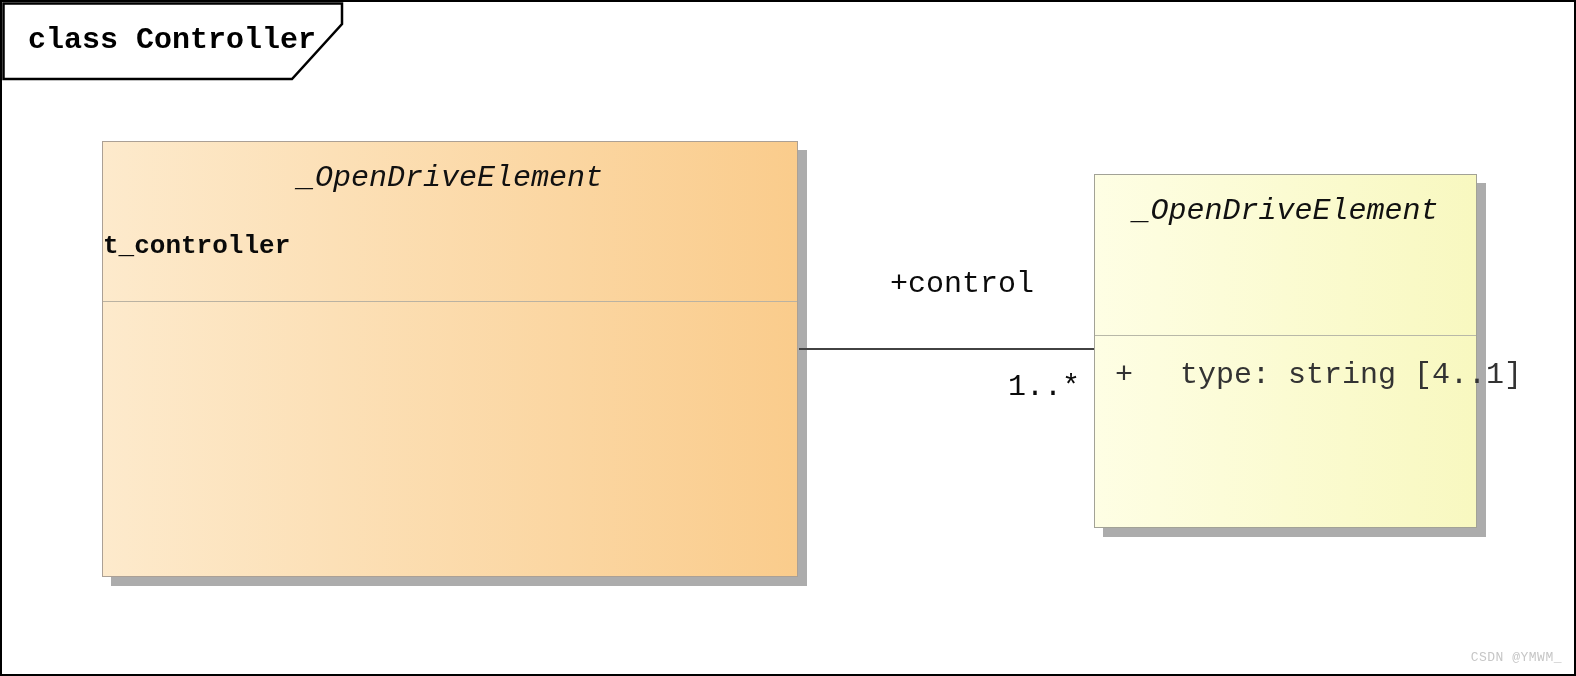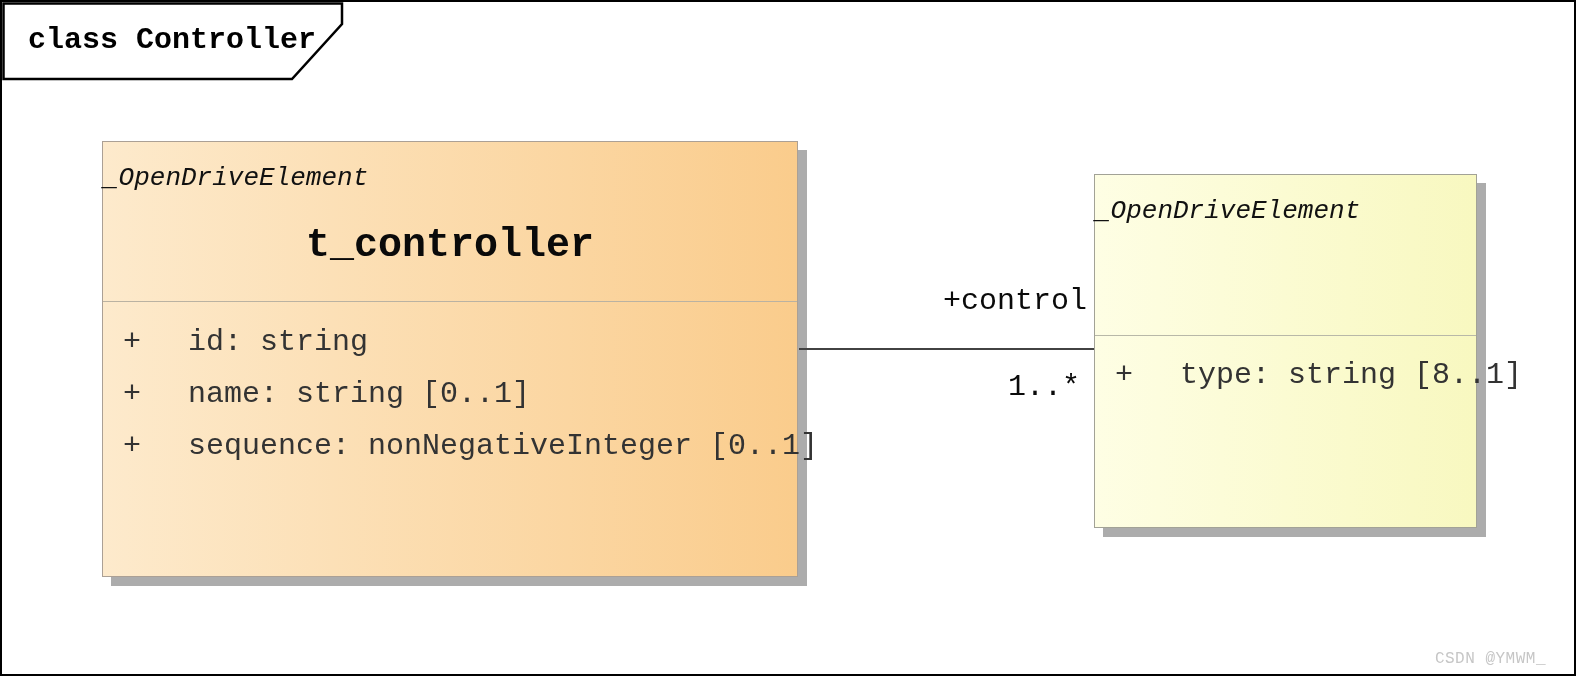--- a/index.html
+++ b/index.html
@@ -30,90 +30,79 @@
   }
   .class-right{
     left:1092px;top:172px;width:383px;height:354px;
     background:linear-gradient(90deg,var(--right_start,#fefee4),var(--right_end,#f8f8c0));
     border:1px solid var(--border_right,#a2a296);
   }
   .class-header{box-sizing:border-box;padding-top:18px;}
   .class-left  .class-header{height:160px;border-bottom:1px solid var(--divider_left,#bab2a2);}
   .class-right .class-header{height:161px;border-bottom:1px solid var(--divider_right,#b8b8a8);}
   .stereotype{
-    font-style:italic;font-size:26px;line-height:36px;
-    text-align:left;color:#111;
+    font-style:italic;font-size:30px;line-height:36px;
+    text-align:center;color:#111;
     white-space:nowrap;
   }
   .class-name{
-    font-weight:bold;font-size:40px;line-height:36px;
-    text-align:center;margin-top:32px;color:#0a0a0a;
+    font-weight:bold;font-size:26px;line-height:36px;
+    text-align:left;margin-top:32px;color:#0a0a0a;
     white-space:nowrap;
   }
   .class-attrs{padding-top:14px;}
   .attr-row{
     line-height:52px;padding-left:20px;
     font-size:30px;color:var(--text,#333);
     white-space:nowrap;
   }
   .class-right .attr-row{line-height:50px;}
   .attr-vis{display:inline-block;width:65px;}
   .connector{
     position:absolute;left:797px;top:346px;width:295px;height:2px;
     background:var(--connector,#424242);
   }
   .assoc-label{
     position:absolute;font-size:30px;line-height:36px;color:#0a0a0a;
     text-align:right;white-space:nowrap;
   }
-  .role-label{left:835px;top:281px;width:250px;}
+  .role-label{left:835px;top:264px;width:250px;text-align:center;}
   .mult-label{left:878px;top:367px;width:200px;}
   .watermark{
-    position:absolute;right:28px;top:648px;
-    font-size:16px;color:var(--watermark,#c6c6c6);
+    position:absolute;right:12px;top:648px;
+    font-size:13px;color:var(--watermark,#c6c6c6);
     letter-spacing:0.5px;
   }
 </style>
 </head>
 <body>
 
 <div class="page">
 
   <svg class="tab-shape" width="350" height="82" viewBox="0 0 350 82">
     <path d="M1.5,1.5 H340 V22 L290,77 H1.5 Z" fill="#ffffff" stroke="#000000" stroke-width="2.5"></path>
   </svg>
   <div class="frame-title">class Controller</div>
 
   <div class="uml-class class-left">
     <div class="class-header">
       <div class="stereotype">_OpenDriveElement</div>
       <div class="class-name">t_controller</div>
     </div>
-    <div class="class-attrs">
-      <div class="attr-row">
-        <span class="attr-vis">+</span><span class="attr-text">id: string</span>
-      </div>
-      <div class="attr-row">
-        <span class="attr-vis">+</span><span class="attr-text">name: string [0..1]</span>
-      </div>
-      <div class="attr-row">
-        <span class="attr-vis">+</span><span class="attr-text">sequence: nonNegativeInteger [0..1]</span>
-      </div>
-    </div>
   </div>
 
   <div class="connector"></div>
   <div class="assoc-label role-label">+control</div>
   <div class="assoc-label mult-label">1..*</div>
 
   <div class="uml-class class-right">
     <div class="class-header">
       <div class="stereotype">_OpenDriveElement</div>
     </div>
     <div class="class-attrs">
       <div class="attr-row">
-        <span class="attr-vis">+</span><span class="attr-text">type: string [8..1]</span>
+        <span class="attr-vis">+</span><span class="attr-text">type: string [4..1]</span>
       </div>
     </div>
   </div>
 
   <div class="watermark">CSDN @YMWM_</div>
 </div>
 
 </body></html>

